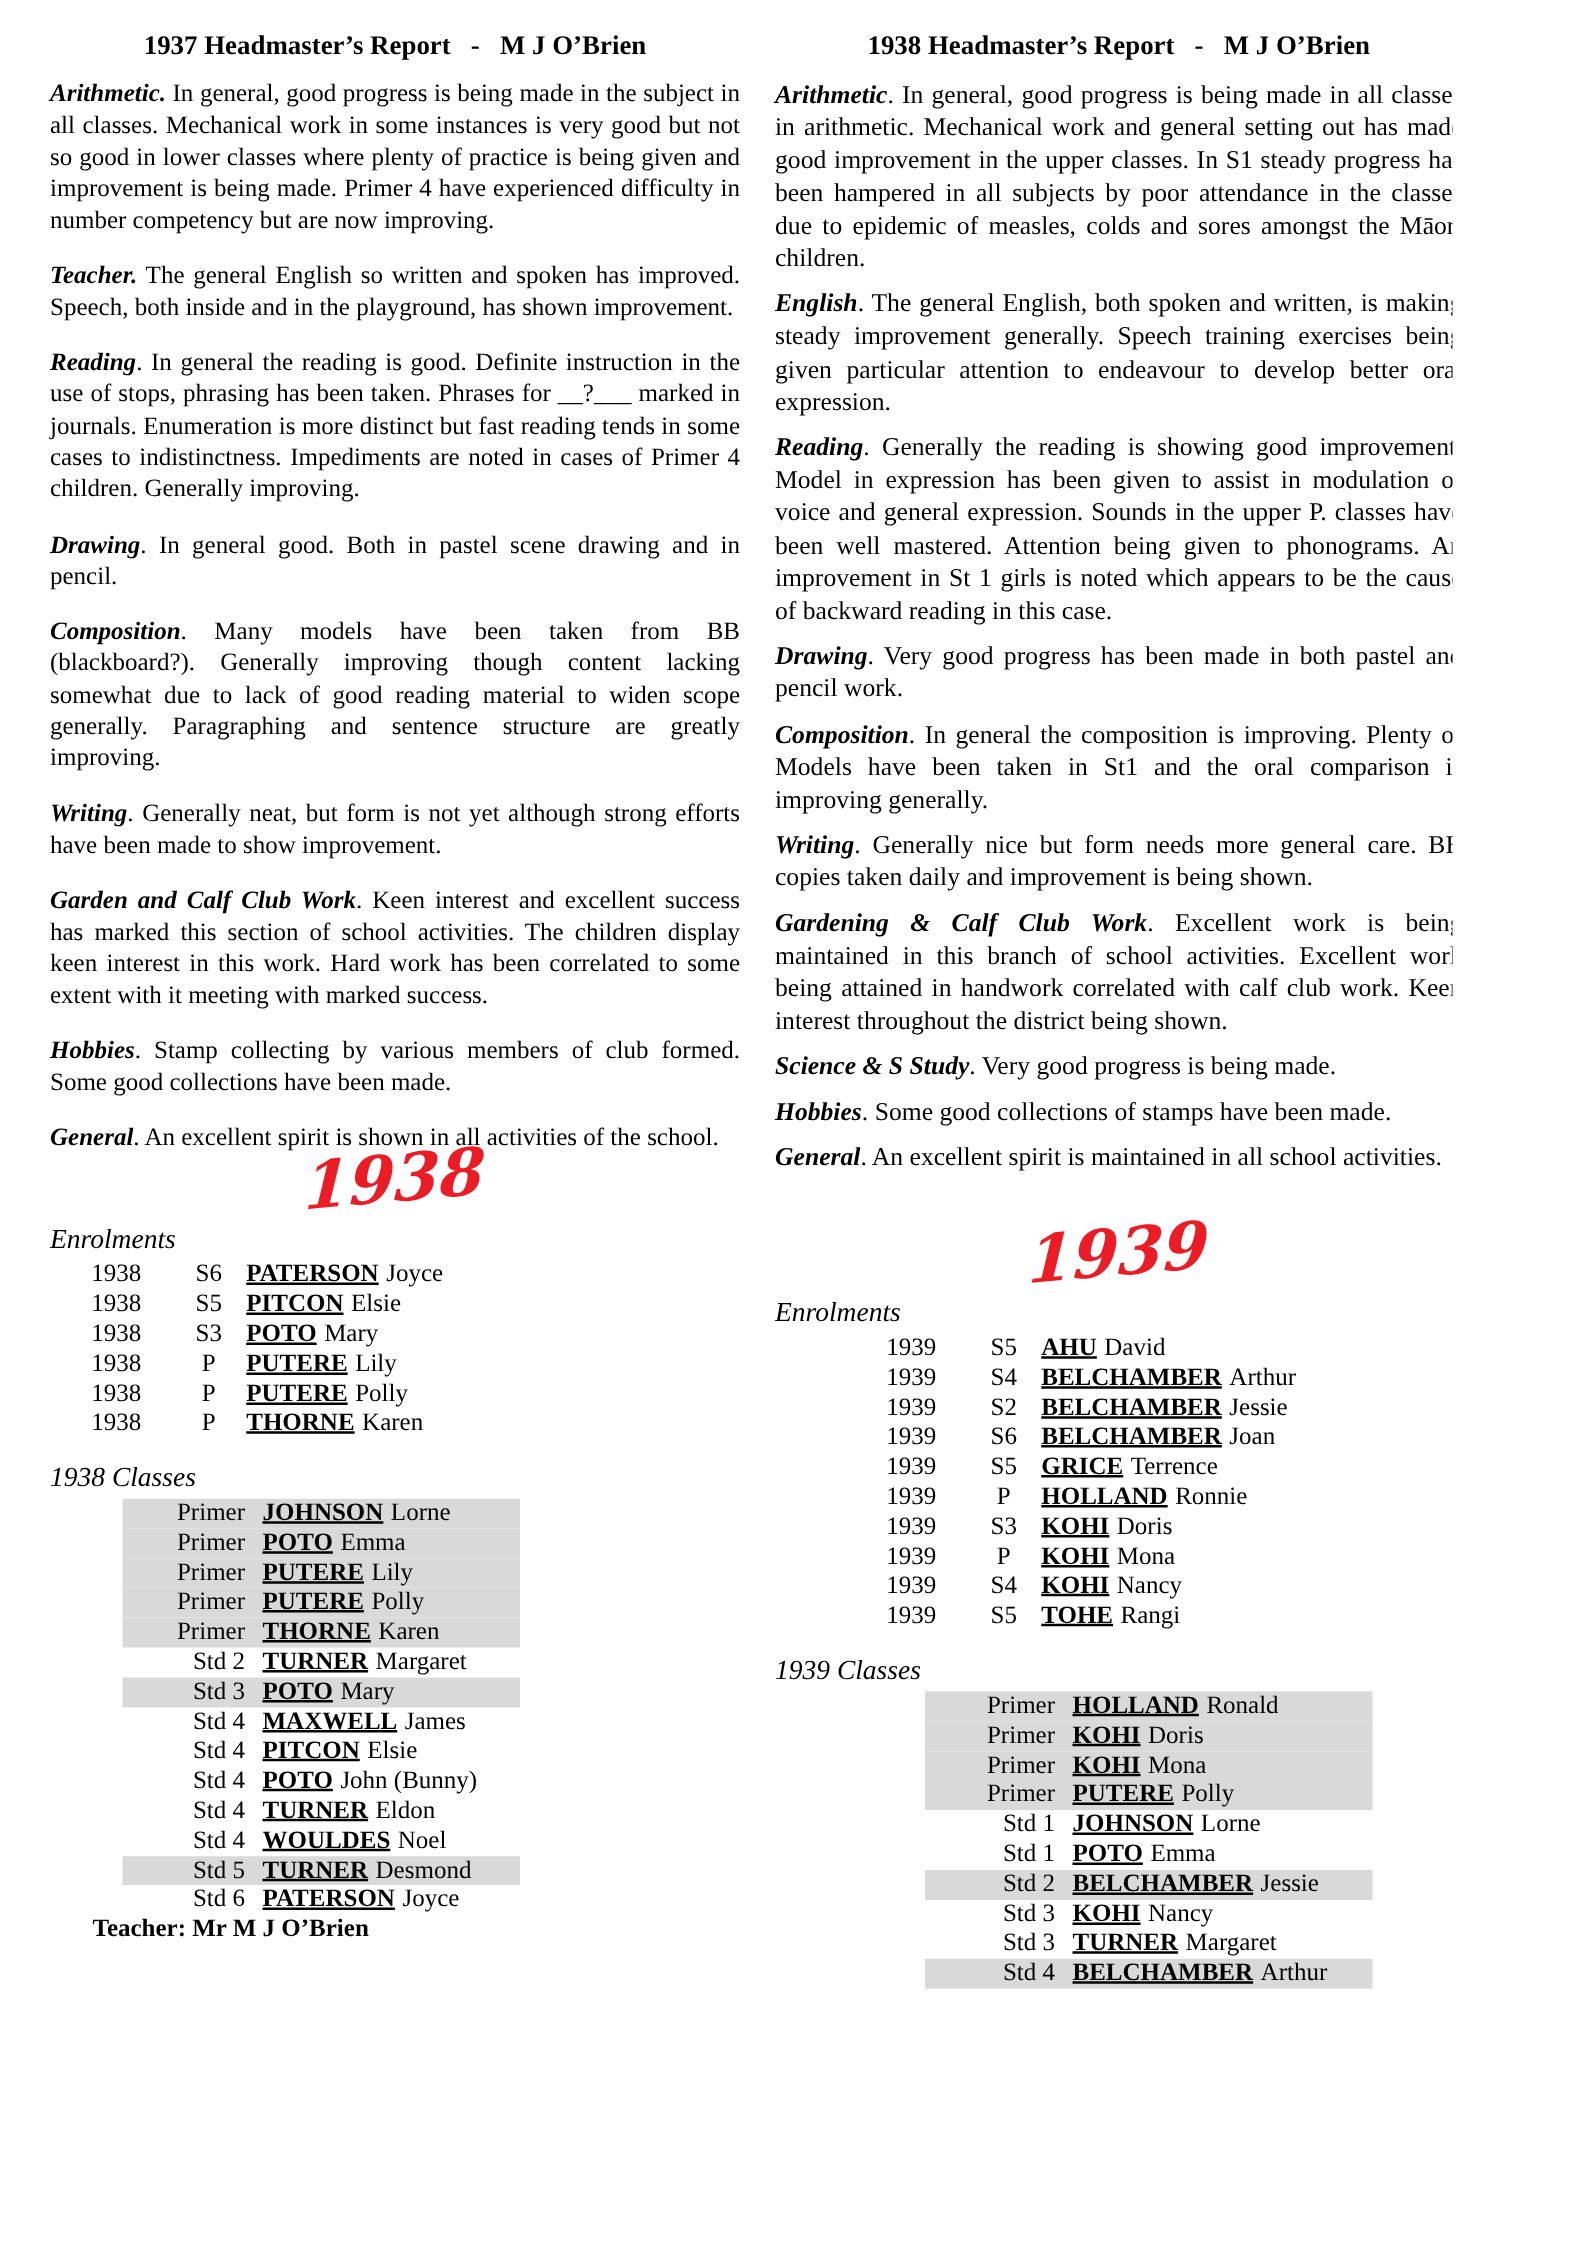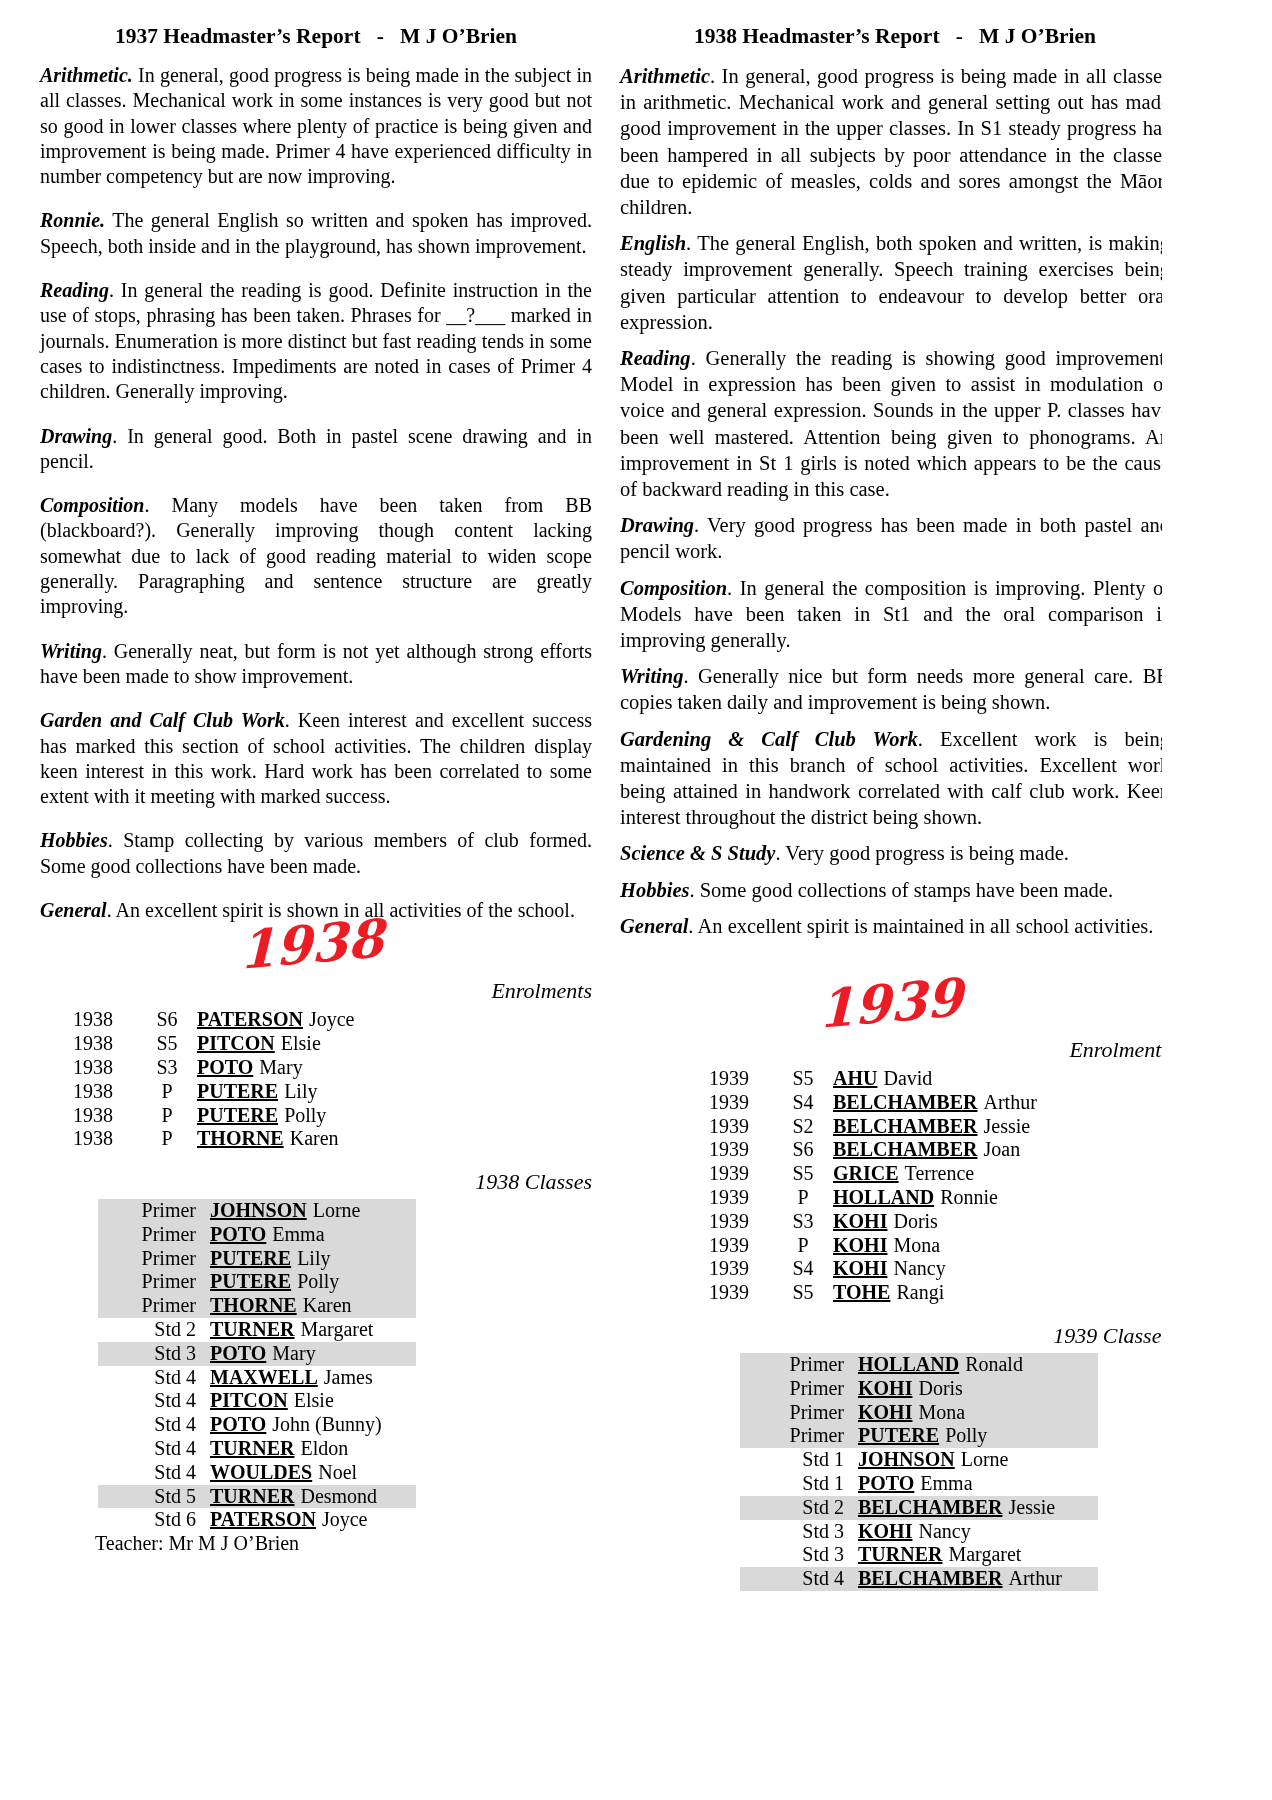--- a/index.html
+++ b/index.html
@@ -9,52 +9,52 @@
   .col-left{left:40px;width:552px;}
   .col-right{left:620px;width:550px;}
   .col-title{font-weight:bold;font-size:21.5px;text-align:center;margin:0 0 14px 0;white-space:pre;}
   .para{font-size:20px;line-height:25.3px;text-align:justify;margin:0 0 19px 0;}
   .col-right .para{font-size:20.5px;line-height:26.2px;margin:0 0 10px 0;}
   .para .lead{font-weight:bold;font-style:italic;}
   .year-script{display:block;text-align:center;font-family:"DejaVu Serif",serif;font-style:italic;font-weight:bold;
                font-size:52px;line-height:60px;color:#ec1b24;transform:rotate(-5deg) skewX(-8deg);}
   .col-left .year-script{margin-top:-28px;}
   .col-right .year-script{margin-top:34px;}
-  .list-head{font-style:italic;font-size:22px;text-align:right;margin:4px 0 4px 0;}
+  .list-head{font-style:italic;font-size:22px;text-align:left;margin:4px 0 4px 0;}
   .list-head.classes{margin-top:18px;}
   .etable,.ctable{font-size:20px;line-height:23.8px;}
   .etable{margin-left:33px;}
   .col-right .etable{margin-left:89px;}
   .erow{display:flex;}
   .eyr{width:52px;margin-right:24px;}
   .ecls{width:36px;text-align:center;margin-right:12px;}
   .surname{font-weight:bold;text-decoration:underline;}
   .first{margin-left:6px;}
   .ctable{margin-left:58px;width:318px;}
   .col-right .ctable{margin-left:120px;width:358px;}
   .crow{display:flex;align-items:center;}
   .crow.hl{background:#d9d9d9;}
   .ccls{width:112px;text-align:right;padding-right:14px;box-sizing:border-box;}
   .col-right .ccls{width:118px;}
   .cname{flex:1;}
-  .teacher-line{font-size:20px;line-height:23.8px;margin-left:55px;}
+  .teacher-line{font-size:20px;line-height:23.8px;margin-left:34px;font-weight:bold;}
 </style>
 </head>
 <body>
 
 <div class="page">
 
   <div class="col col-left">
     <div class="col-title">1937 Headmaster’s Report  -  M J O’Brien</div>
 
     <div>
 
         <p class="para"><span class="lead">Arithmetic.</span><span> In general, good progress is being made in the subject in all classes. Mechanical work in some instances is very good but not so good in lower classes where plenty of practice is being given and improvement is being made. Primer 4 have experienced difficulty in number competency but are now improving.</span></p>
 
-        <p class="para"><span class="lead">Ronnie.</span><span> The general English so written and spoken has improved. Speech, both inside and in the playground, has shown improvement.</span></p>
+        <p class="para"><span class="lead">Teacher.</span><span> The general English so written and spoken has improved. Speech, both inside and in the playground, has shown improvement.</span></p>
 
         <p class="para"><span class="lead">Reading</span><span>. In general the reading is good. Definite instruction in the use of stops, phrasing has been taken. Phrases for __?___ marked in journals. Enumeration is more distinct but fast reading tends in some cases to indistinctness. Impediments are noted in cases of Primer 4 children. Generally improving.</span></p>
 
         <p class="para"><span class="lead">Drawing</span><span>. In general good. Both in pastel scene drawing and in pencil.</span></p>
 
         <p class="para"><span class="lead">Composition</span><span>. Many models have been taken from BB (blackboard?). Generally improving though content lacking somewhat due to lack of good reading material to widen scope generally. Paragraphing and sentence structure are greatly improving.</span></p>
 
         <p class="para"><span class="lead">Writing</span><span>. Generally neat, but form is not yet although strong efforts have been made to show improvement.</span></p>
 
         <p class="para"><span class="lead">Garden and Calf Club Work</span><span>. Keen interest and excellent success has marked this section of school activities. The children display keen interest in this work. Hard work has been correlated to some extent with it meeting with marked success.</span></p>

